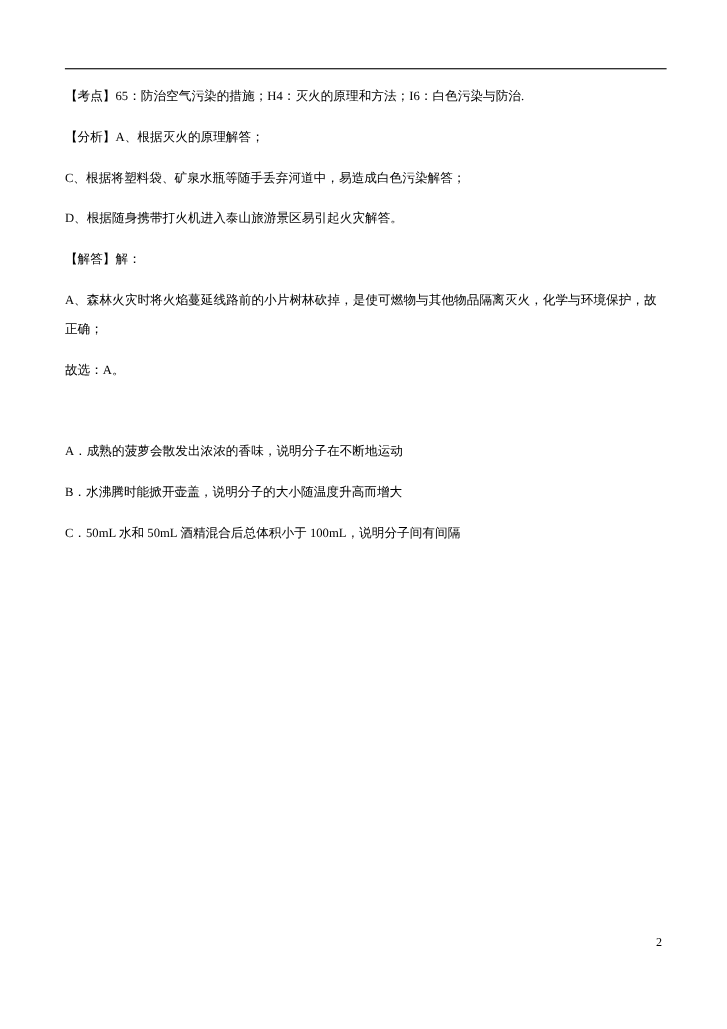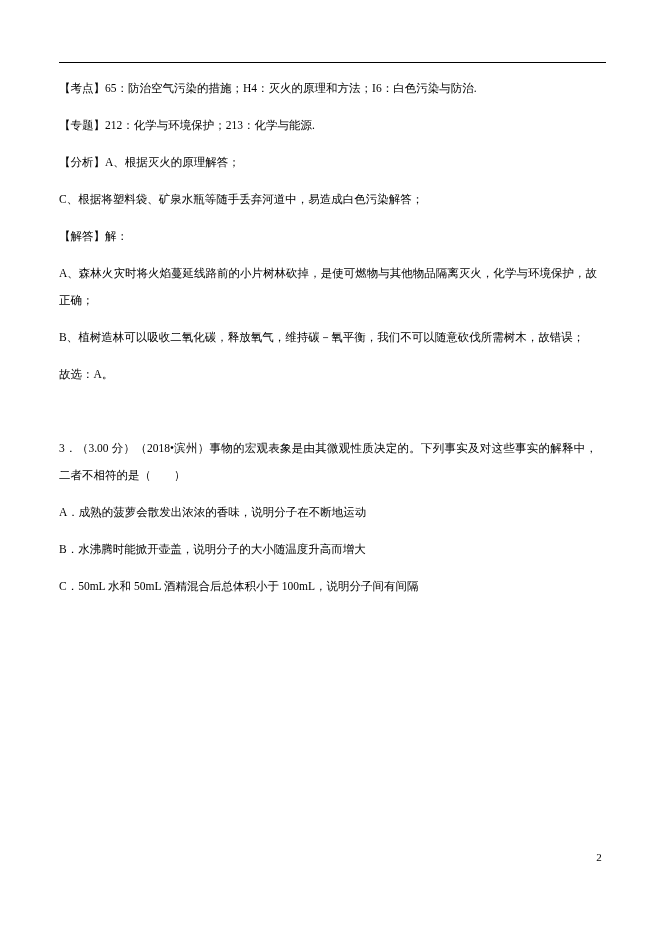--- a/index.html
+++ b/index.html
@@ -51,29 +51,27 @@
 </style>
 </head>
 <body>
 
 <div class="page">
 
   <div class="header-rule"></div>
 
   <div class="content">
     <p class="line">【考点】65：防治空气污染的措施；H4：灭火的原理和方法；I6：白色污染与防治.</p>
-    <p class="line">【专题】212：化学与环境保护；213：化学与能源.</p>
     <p class="line">【分析】A、根据灭火的原理解答；</p>
     <p class="line">C、根据将塑料袋、矿泉水瓶等随手丢弃河道中，易造成白色污染解答；</p>
+    <p class="line">D、根据随身携带打火机进入泰山旅游景区易引起火灾解答。</p>
     <p class="line">【解答】解：</p>
     <p class="line">A、森林火灾时将火焰蔓延线路前的小片树林砍掉，是使可燃物与其他物品隔离灭火，化学与环境保护，故正确；</p>
-    <p class="line">B、植树造林可以吸收二氧化碳，释放氧气，维持碳－氧平衡，我们不可以随意砍伐所需树木，故错误；</p>
     <p class="line">故选：A。</p>
     <p class="line"></p>
-    <p class="line">3．（3.00 分）（2018•滨州）事物的宏观表象是由其微观性质决定的。下列事实及对这些事实的解释中，二者不相符的是（　　）</p>
     <p class="line">A．成熟的菠萝会散发出浓浓的香味，说明分子在不断地运动</p>
     <p class="line">B．水沸腾时能掀开壶盖，说明分子的大小随温度升高而增大</p>
     <p class="line">C．50mL 水和 50mL 酒精混合后总体积小于 100mL，说明分子间有间隔</p>
   </div>
 
   <div class="footer-page-num">2</div>
 
 </div>
 
 </body></html>

